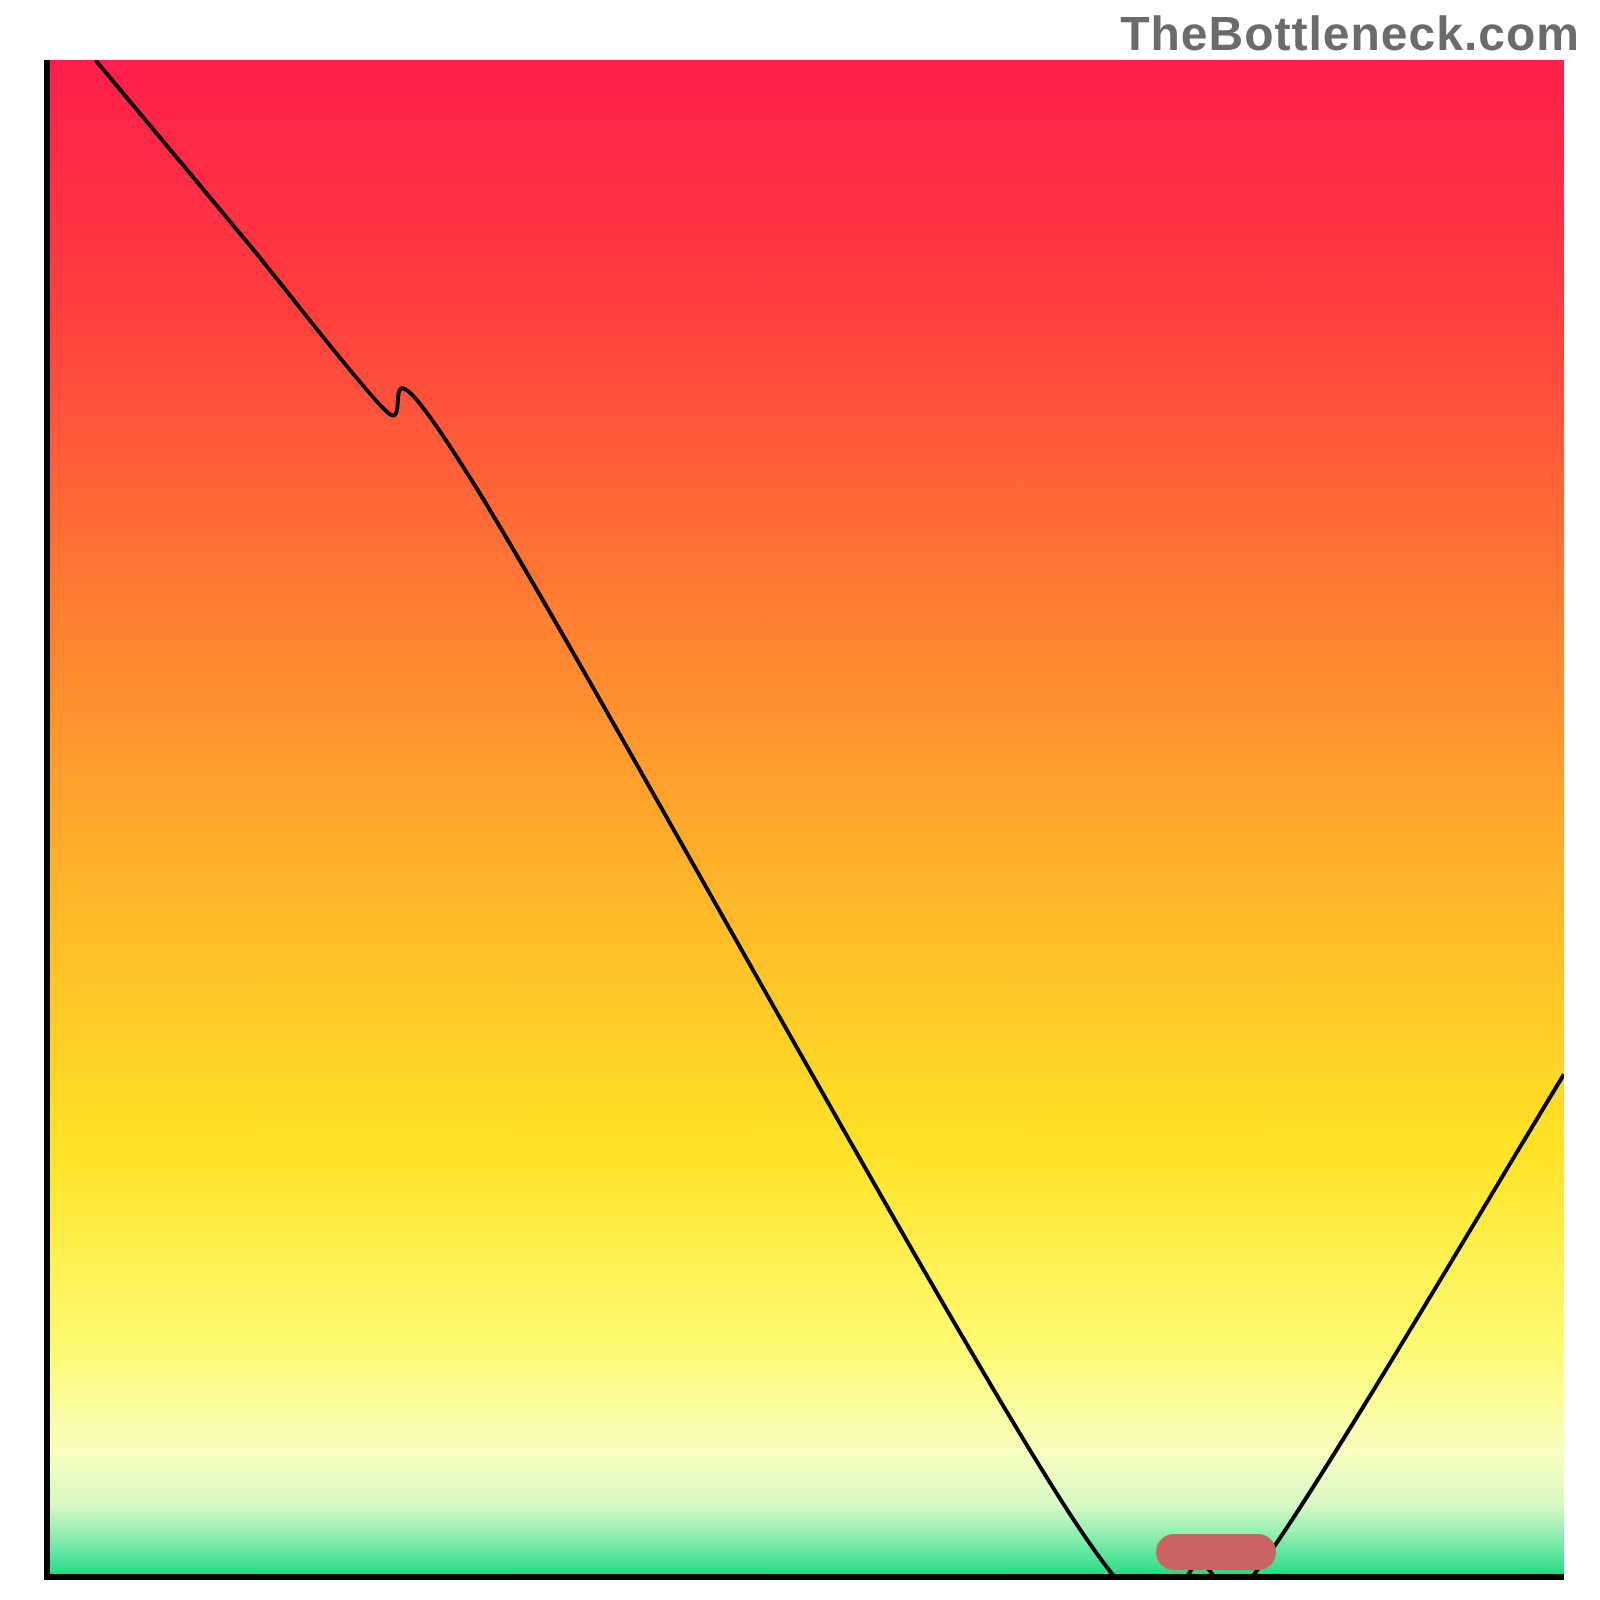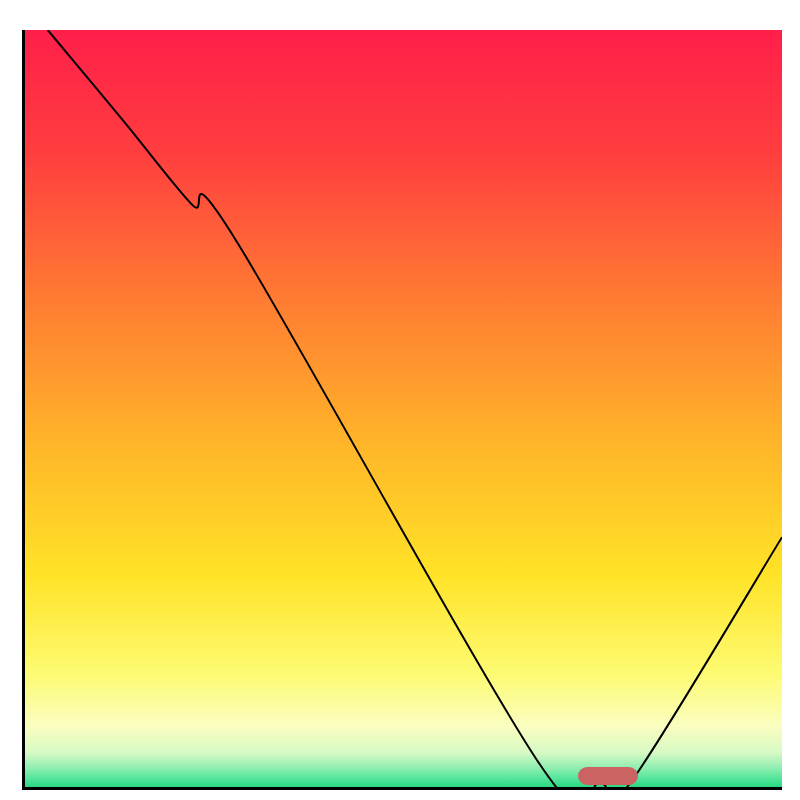--- a/index.html
+++ b/index.html
@@ -57,20 +57,21 @@
     border-radius: 9px;
     background: #cb6362;
     transform: translate(-50%, -50%);
   }
 </style>
 </head>
 <body>
 
 <div class="frame">
 
+  <div class="watermark">TheBottleneck.com</div>
 
   <div class="plot">
 
     <svg class="bg" viewBox="0 0 100 100" preserveAspectRatio="none">
       <defs>
         <linearGradient id="grad" x1="0" y1="0" x2="0" y2="1">
         <stop offset="0%" stop-color="#ff1f4a"></stop>
             <stop offset="16%" stop-color="#ff3d3f"></stop>
             <stop offset="35%" stop-color="#ff7a33"></stop>
             <stop offset="55.00000000000001%" stop-color="#ffb629"></stop>

